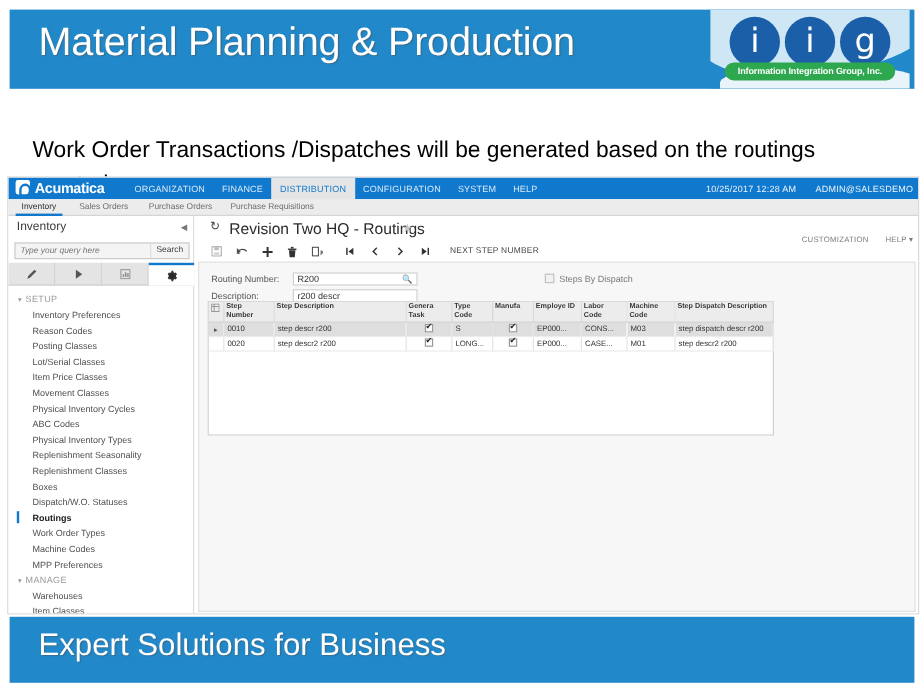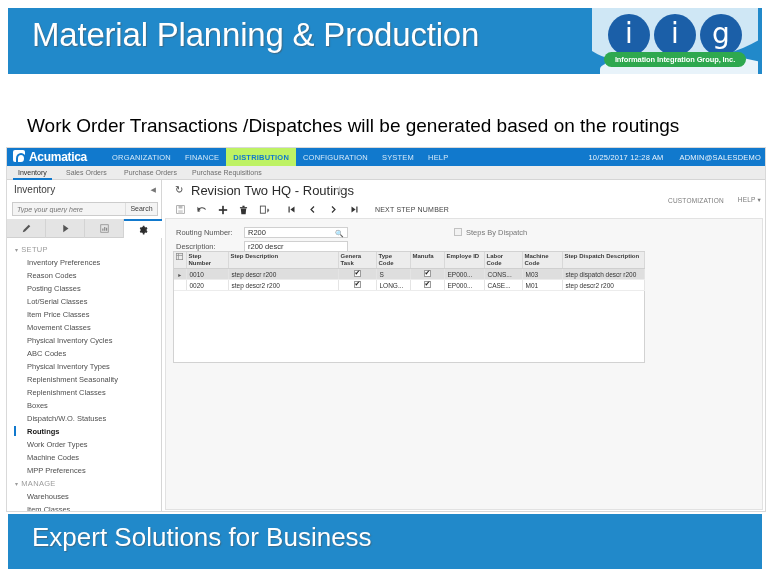--- a/index.html
+++ b/index.html
@@ -148,23 +148,23 @@
   .acu-menu-item {
     font-size: 7.5px;
     color: #d6eaf9;
     padding: 1px 7px;
     height: 18px;
     line-height: 18px;
     letter-spacing: 0.2px;
     white-space: nowrap;
   }
   .acu-menu-item.active {
-    background: #bef264;
+    background: #e5e5e5;
     color: #1179cd;
-    font-weight: bold;
+    font-weight: normal;
   }
   .acu-right {
     position: absolute; right: 6px; top: 0; height: 18px;
     display: flex; align-items: center; gap: 16px;
   }
   .acu-right span {
     font-size: 7.5px; color: #eaf4fc; letter-spacing: 0.2px;
     white-space: nowrap;
   }
 

